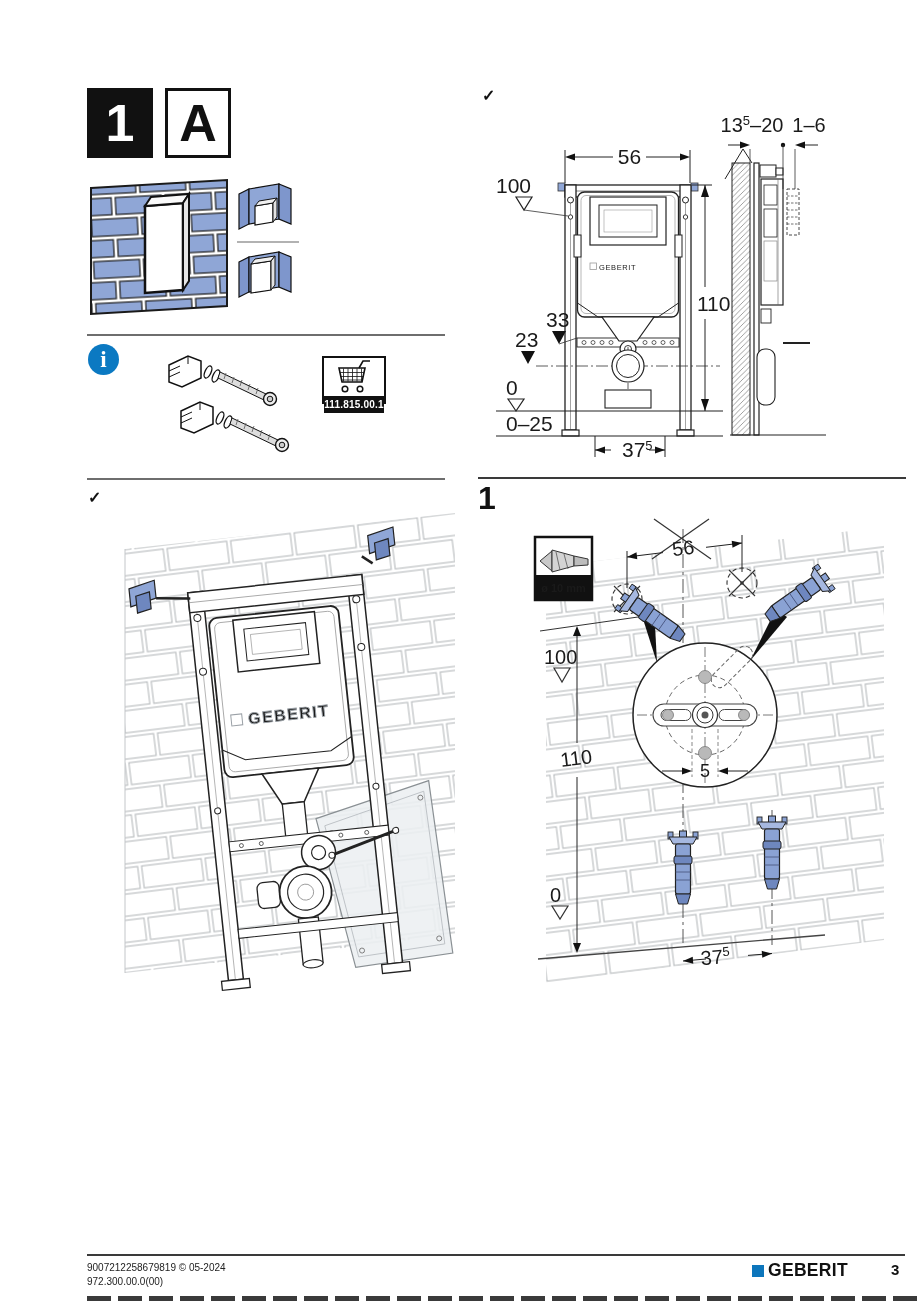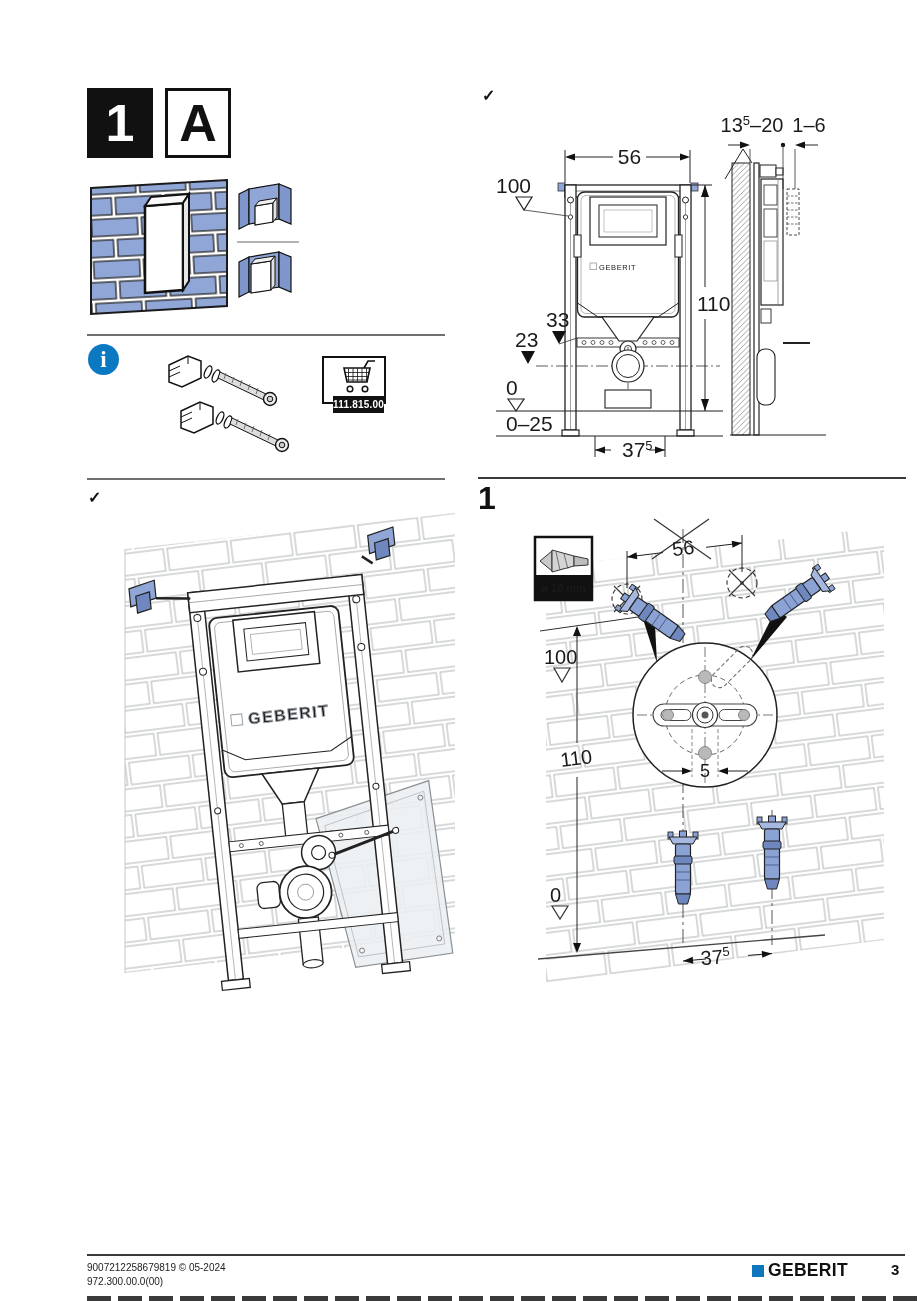--- a/index.html
+++ b/index.html
@@ -10,21 +10,21 @@
   .step-box{width:66px;height:70px;display:flex;align-items:center;justify-content:center;
             font-weight:bold;font-size:52px;line-height:1;}
   .step-black{left:87px;top:88px;background:#111;color:#fff;}
   .step-white{left:165px;top:88px;background:#fff;color:#111;border:3px solid #111;width:60px;height:64px;}
   .rule{height:2px;background:#6e6e6e;}
   .rule.dark{background:#3a3a3a;}
   .info-icon{left:88px;top:344px;width:31px;height:31px;border-radius:50%;background:#0b79c2;
              display:flex;align-items:center;justify-content:center;color:#fff;
              font-family:"Liberation Serif",serif;font-weight:bold;font-size:23px;line-height:1;}
   .cart-box{left:322px;top:356px;width:64px;height:48px;border:2.5px solid #111;background:#fff;
-            box-sizing:border-box;display:flex;flex-direction:column;padding-left:9px;}
+            box-sizing:border-box;display:flex;flex-direction:column;}
   .cart-box .cart-art{flex:1;display:flex;align-items:center;justify-content:center;}
   .cart-label{background:#111;color:#fff;font-size:10px;font-weight:bold;text-align:center;
               letter-spacing:.2px;padding:2.5px 0 3px;white-space:nowrap;}
   .checkmark{font-size:16px;font-weight:bold;color:#111;}
   .section-number{left:478px;top:482px;font-size:32px;font-weight:bold;line-height:1;}
   .footer-text{left:87px;top:1261px;font-size:10px;line-height:1.35;color:#222;}
   .logo{left:752px;top:1260px;display:flex;align-items:center;gap:4px;}
   .logo-square{width:12px;height:12px;background:#0d76bc;display:inline-block;}
   .logo-word{font-size:17.5px;font-weight:bold;letter-spacing:.3px;color:#111;}
   .page-num{left:891px;top:1261px;font-size:15px;font-weight:bold;}

